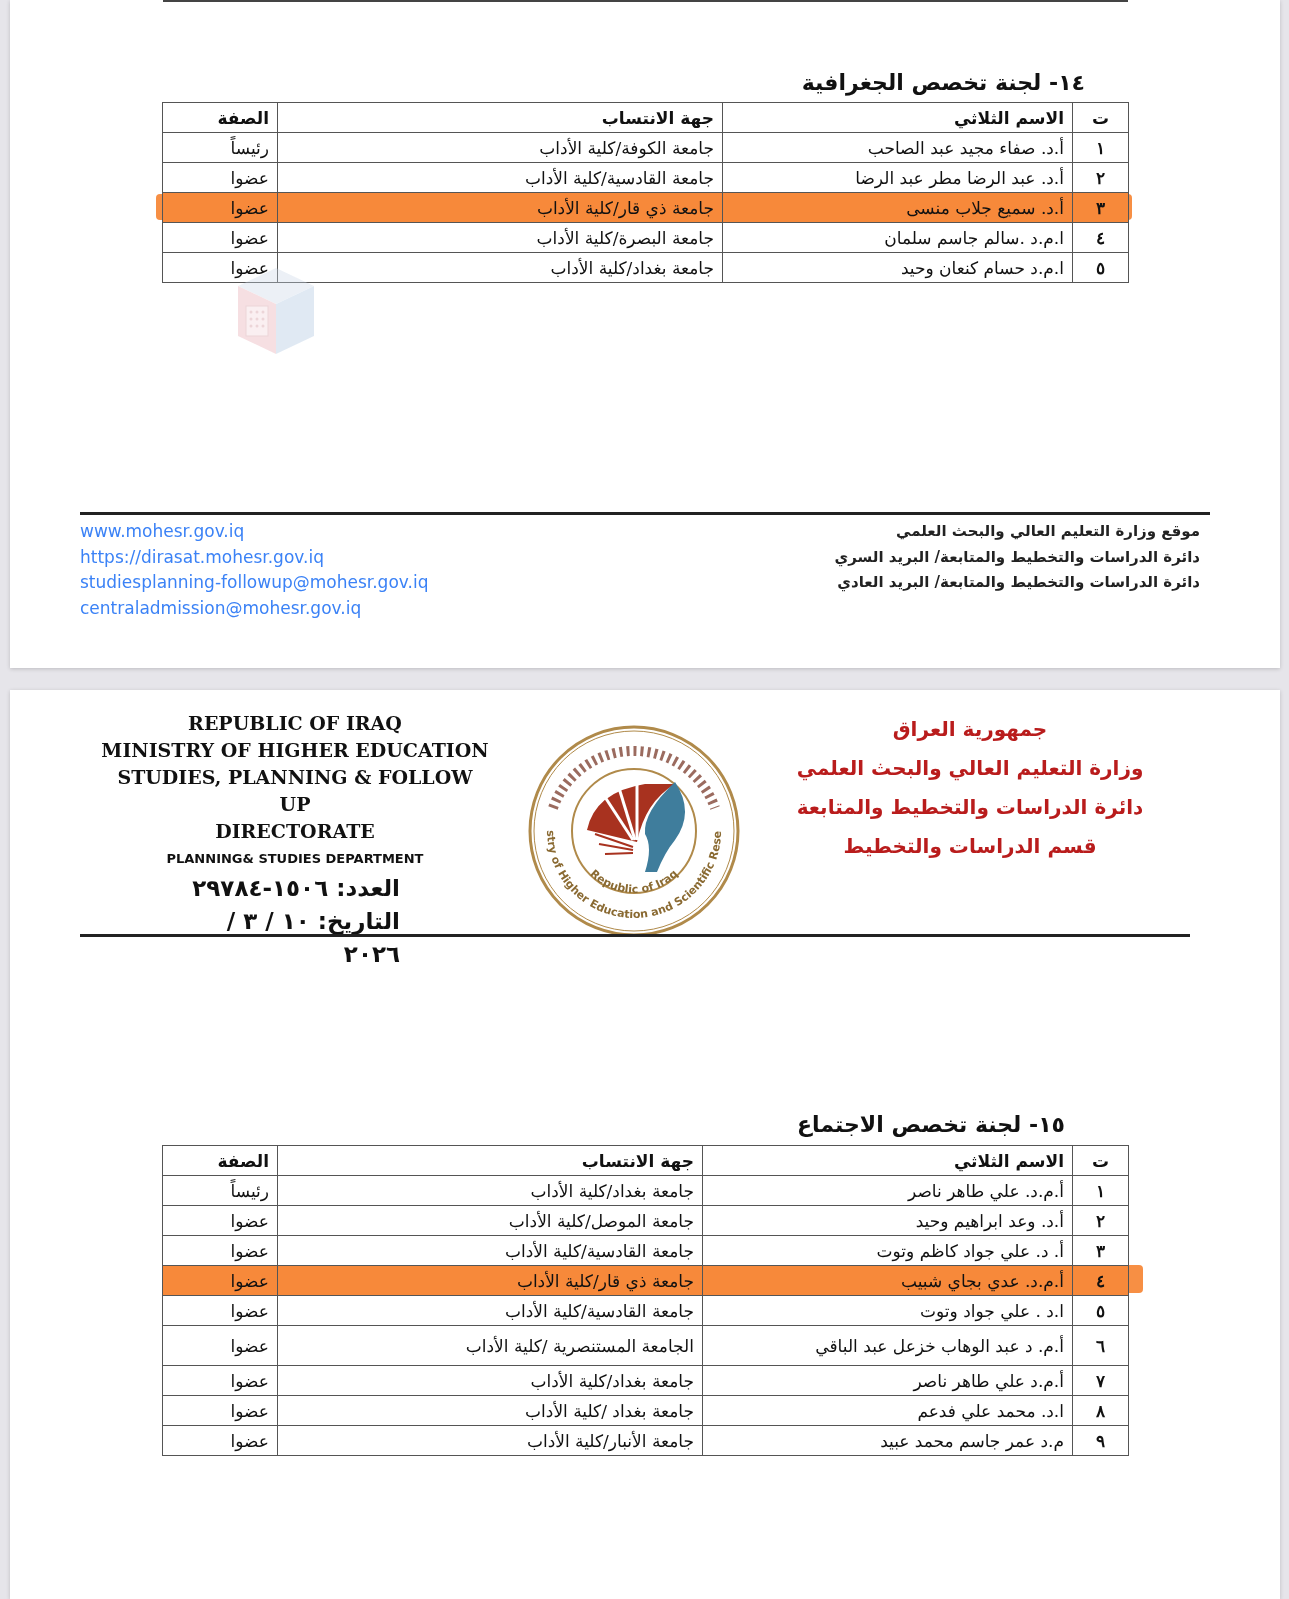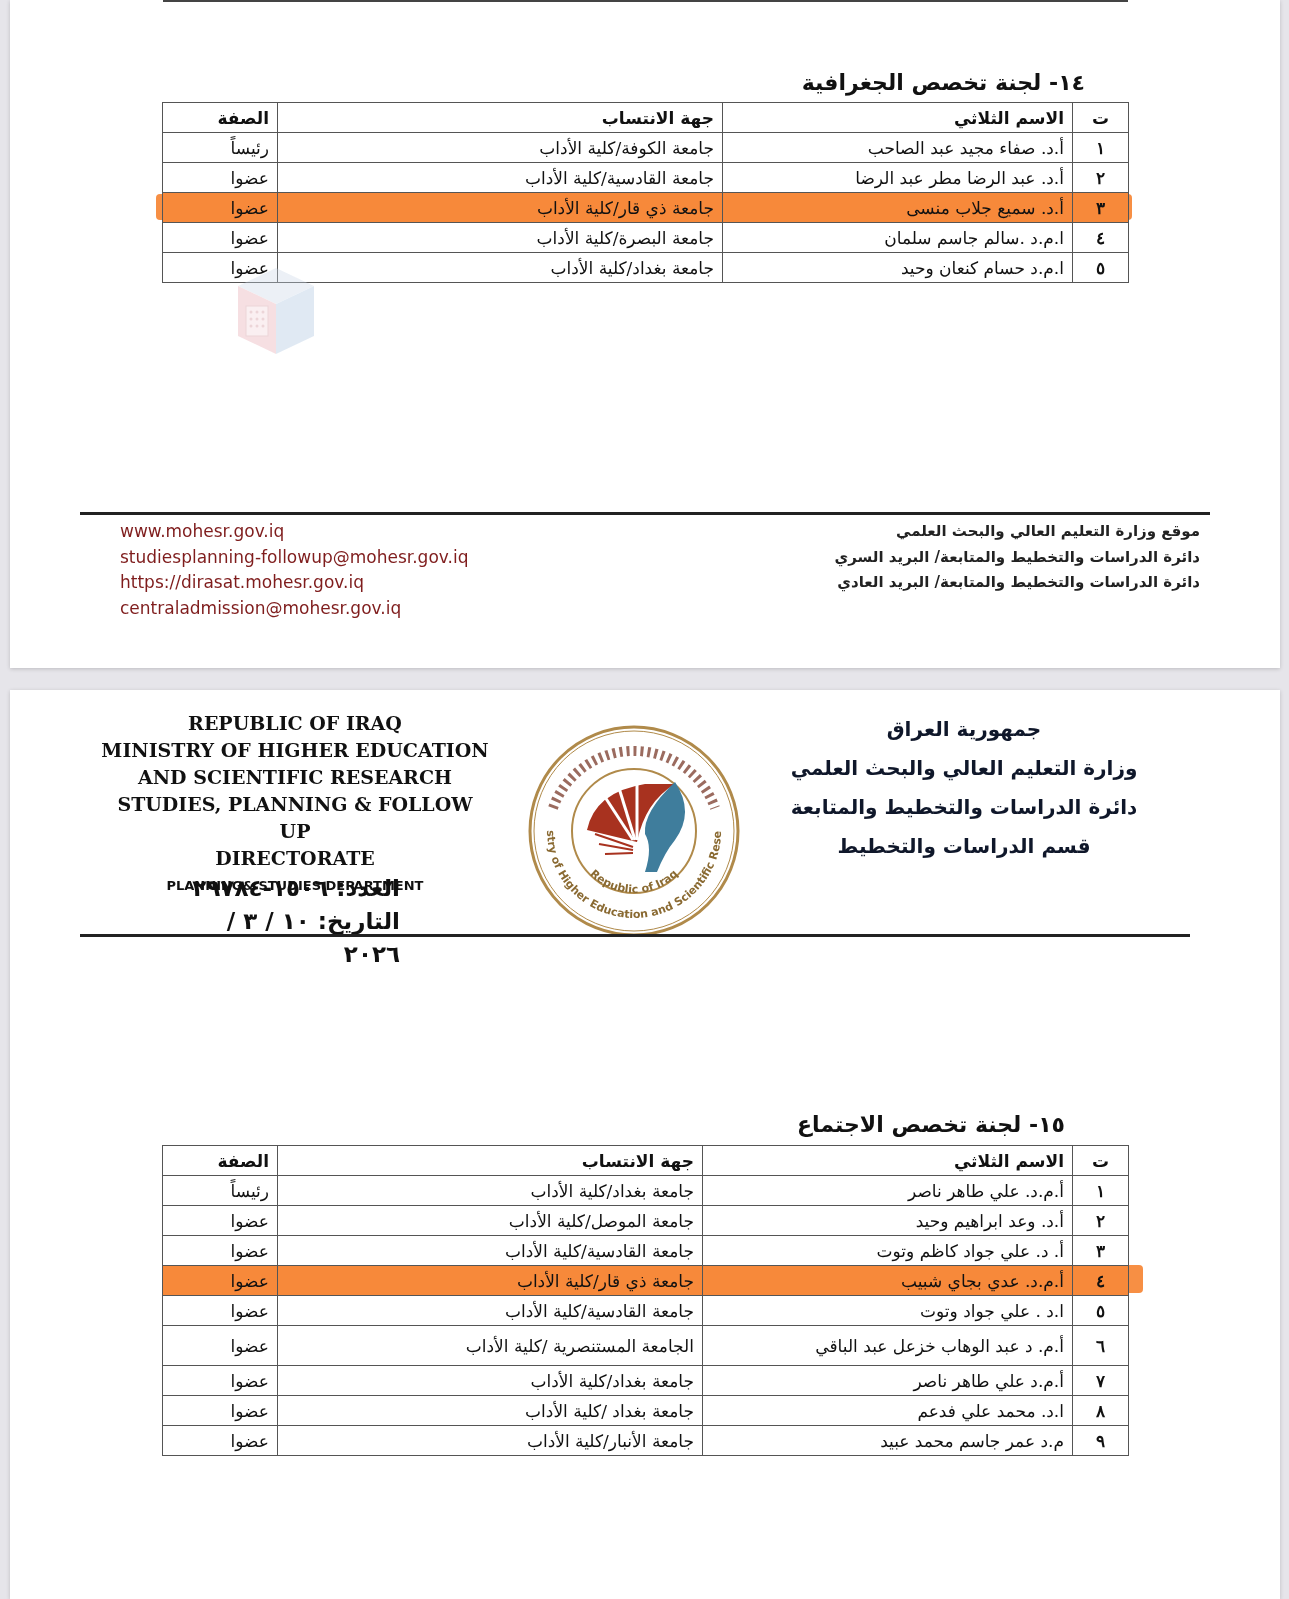--- a/index.html
+++ b/index.html
@@ -27,27 +27,27 @@
   #table15 { left: 152px; top: 455px; width: 967px; }
   #table15 th.name, #table15 td.name { width: 370px; }
   tr.tall td { height: 40px; }
 
   .highlight td { background: #f7893a; }
   .highlight-glow { position: absolute; background: #f7893a; opacity: 0.95; border-radius: 4px; }
 
   .watermark { position: absolute; left: 218px; top: 258px; width: 96px; height: 100px; opacity: 0.35; }
 
   .footer-rule { position: absolute; left: 70px; width: 1130px; height: 3px; background: #222; }
-  .footer-en { position: absolute; left: 70px; top: 519px; font-family: "DejaVu Sans", sans-serif; font-size: 17px; line-height: 25.5px; color: #7f1d1d; margin-left: 40px; }
+  .footer-en { position: absolute; left: 70px; top: 519px; font-family: "DejaVu Sans", sans-serif; font-size: 17px; line-height: 25.5px; color: #3b82f6; }
   .footer-ar { position: absolute; right: 80px; top: 519px; direction: rtl; font-family: "DejaVu Sans", sans-serif; font-weight: bold; font-size: 15px; line-height: 25.5px; color: #222; text-align: right; }
 
   .hdr-en { position: absolute; left: 90px; top: 20px; width: 390px; text-align: center; font-family: "DejaVu Serif", serif; font-weight: bold; font-size: 19px; line-height: 27px; color: #111; }
   .hdr-en .dept { font-family: "DejaVu Sans", sans-serif; font-size: 13px; }
   .hdr-ref { position: absolute; left: 170px; top: 182px; direction: rtl; font-family: "DejaVu Sans", sans-serif; font-weight: bold; font-size: 23px; line-height: 33px; text-align: right; width: 220px; }
-  .hdr-ar { position: absolute; right: 111px; top: 20px; direction: rtl; text-align: center; font-family: "DejaVu Sans", sans-serif; font-weight: bold; font-size: 20px; line-height: 39px; color: #0f172a; width: 410px; }
+  .hdr-ar { position: absolute; right: 105px; top: 20px; direction: rtl; text-align: center; font-family: "DejaVu Sans", sans-serif; font-weight: bold; font-size: 20px; line-height: 39px; color: #b91c1c; width: 410px; }
   .hdr-ar div { white-space: nowrap; }
   .hdr-rule { position: absolute; left: 70px; top: 244px; width: 1110px; height: 3px; background: #222; }
 
   .logo { position: absolute; left: 515px; top: 32px; width: 218px; height: 218px; }
 </style>
 </head>
 <body>
 
 <div class="page" id="page1">
   <div class="top-stub"></div>
@@ -114,38 +114,37 @@
       <circle cx="23" cy="68" r="1.5"></circle>
         <circle cx="29" cy="68" r="1.5"></circle>
         <circle cx="35" cy="68" r="1.5"></circle>
     </g>
   </svg>
 
   <div class="footer-rule" style="top:512px;"></div>
 
   <div class="footer-en">
     <div>www.mohesr.gov.iq</div>
+    <div>https://dirasat.mohesr.gov.iq</div>
     <div>studiesplanning-followup@mohesr.gov.iq</div>
-    <div>https://dirasat.mohesr.gov.iq</div>
     <div>centraladmission@mohesr.gov.iq</div>
   </div>
 
   <div class="footer-ar">
     <div>موقع وزارة التعليم العالي والبحث العلمي</div>
     <div>دائرة الدراسات والتخطيط والمتابعة/ البريد السري</div>
     <div>دائرة الدراسات والتخطيط والمتابعة/ البريد العادي</div>
   </div>
 </div>
 
 <div class="page" id="page2">
 
   <div class="hdr-en">
     <div>REPUBLIC OF IRAQ</div>
     <div>MINISTRY OF HIGHER EDUCATION</div>
-    <div>AND SCIENTIFIC RESEARCH</div>
     <div>STUDIES, PLANNING &amp; FOLLOW UP</div>
     <div>DIRECTORATE</div>
     <div class="dept">PLANNING&amp; STUDIES DEPARTMENT</div>
   </div>
 
   <div class="hdr-ref">
     <div>العدد: ١٥٠٦-٢٩٧٨٤</div>
     <div>التاريخ: ١٠ / ٣ / ٢٠٢٦</div>
   </div>
 

